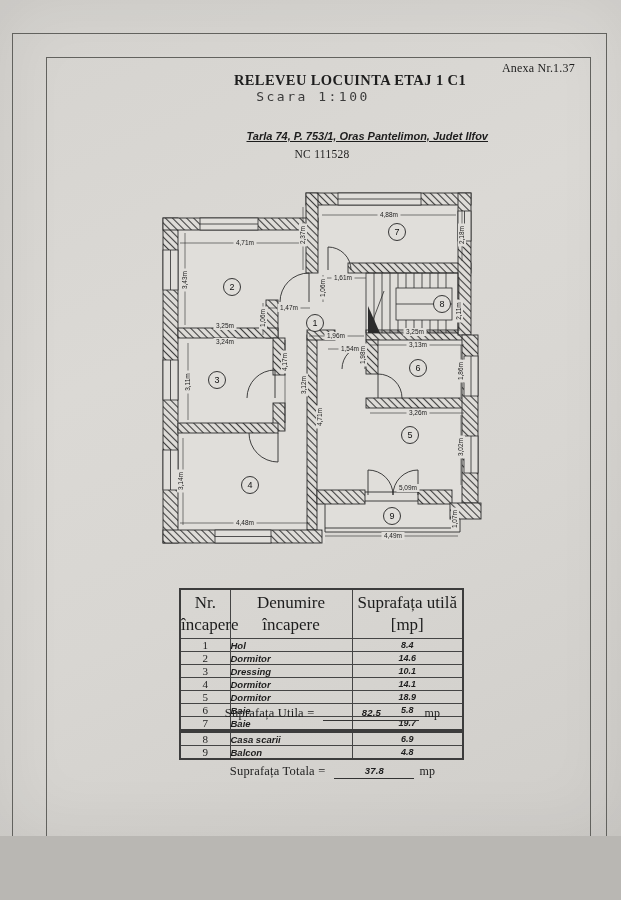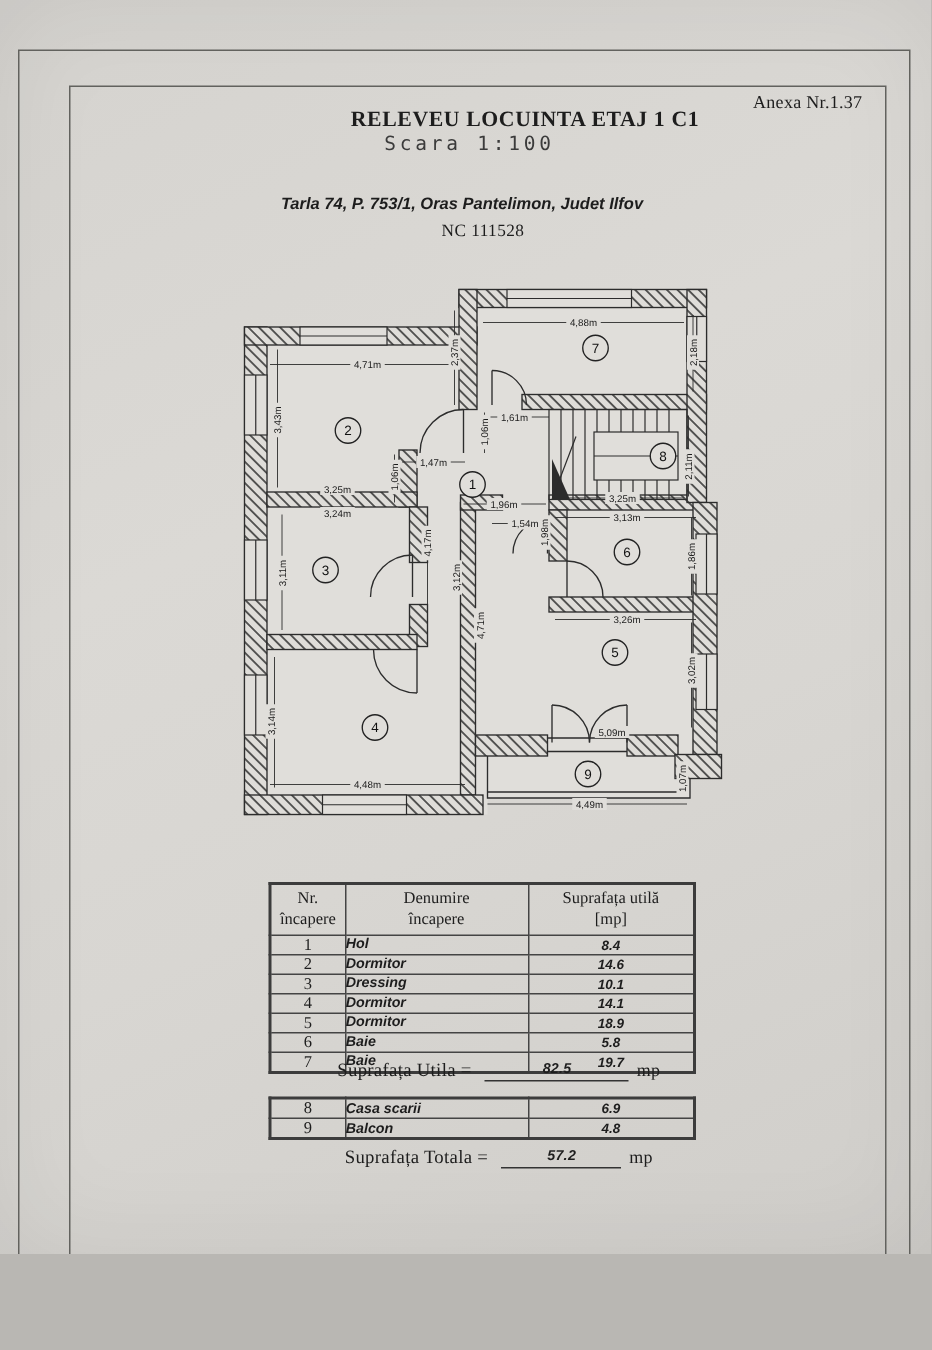--- a/index.html
+++ b/index.html
@@ -8,30 +8,30 @@
          box-shadow:inset 0 0 70px rgba(0,0,0,.07);
          font-family:"Liberation Serif",serif;color:#1d1d1d;}
   .frame{position:absolute;border:1px solid #62625e;}
   .frame.outer{left:12px;top:33px;width:593px;height:866px;}
   .frame.inner{left:46px;top:57px;width:543px;height:823px;}
   .annex{position:absolute;left:502px;top:61px;font-size:12px;letter-spacing:.2px;}
   .title{position:absolute;left:150px;top:72px;width:400px;text-align:center;
          font-weight:bold;font-size:14.5px;letter-spacing:.4px;}
   .scale{position:absolute;left:113px;top:89px;width:400px;text-align:center;
          font-family:"DejaVu Sans Mono",monospace;font-size:13px;letter-spacing:2.5px;color:#3b3b3b;}
-  .address{position:absolute;left:128px;top:130px;width:360px;text-align:center;
-           font-family:"Liberation Sans",sans-serif;font-style:italic;font-weight:600;font-size:11px;}
+  .address{position:absolute;left:128px;top:130px;width:360px;text-align:right;
+           font-family:"Liberation Sans",sans-serif;font-style:italic;font-weight:600;font-size:11px;text-decoration:underline;}
   .nc{position:absolute;left:132px;top:148px;width:380px;text-align:center;font-size:11.5px;letter-spacing:.3px;}
   .plan{position:absolute;left:150px;top:185px;width:340px;height:380px;}
   
   .area-table{position:absolute;left:179px;width:283px;border-collapse:collapse;table-layout:fixed;
               border:2px solid #3c3c3c;background:transparent;}
   .area-table.t1{top:588px;}
   .area-table.t2{top:731px;}
-  .area-table th{border:1px solid #444;font-weight:normal;font-size:11px;line-height:1.3;
+  .area-table th{border:1px solid #444;font-weight:normal;font-size:17px;line-height:1.3;
                  white-space:pre-line;padding:2px 0;font-family:"Liberation Serif",serif;}
   .area-table td{border:1px solid #444;height:12px;padding:0;
                  font-family:"Liberation Sans",sans-serif;font-style:italic;font-weight:600;font-size:9.5px;}
   .area-table td:nth-child(1){font-family:"Liberation Serif",serif;font-style:normal;font-weight:normal;
                  font-size:11px;text-align:center;}
   .area-table td:nth-child(2){text-align:left;}
   .area-table td:nth-child(3){text-align:center;font-size:9px;}
   .col-nr{width:50px;} .col-name{width:122px;} .col-area{width:111px;}
   .sumline{position:absolute;left:191px;width:283px;display:flex;justify-content:center;
            align-items:flex-end;font-size:12.5px;letter-spacing:.2px;}
@@ -413,16 +413,16 @@
         <tr>
           <td>9</td>
           <td>Balcon</td>
           <td>4.8</td>
         </tr>
       </tbody>
   </table>
 
   <div class="sumline totala">
     <span>Suprafața Totala =</span>
-    <span class="val">57.2</span>
+    <span class="val">37.8</span>
     <span class="unit">mp</span>
   </div>
 </div>
 
 </body></html>

